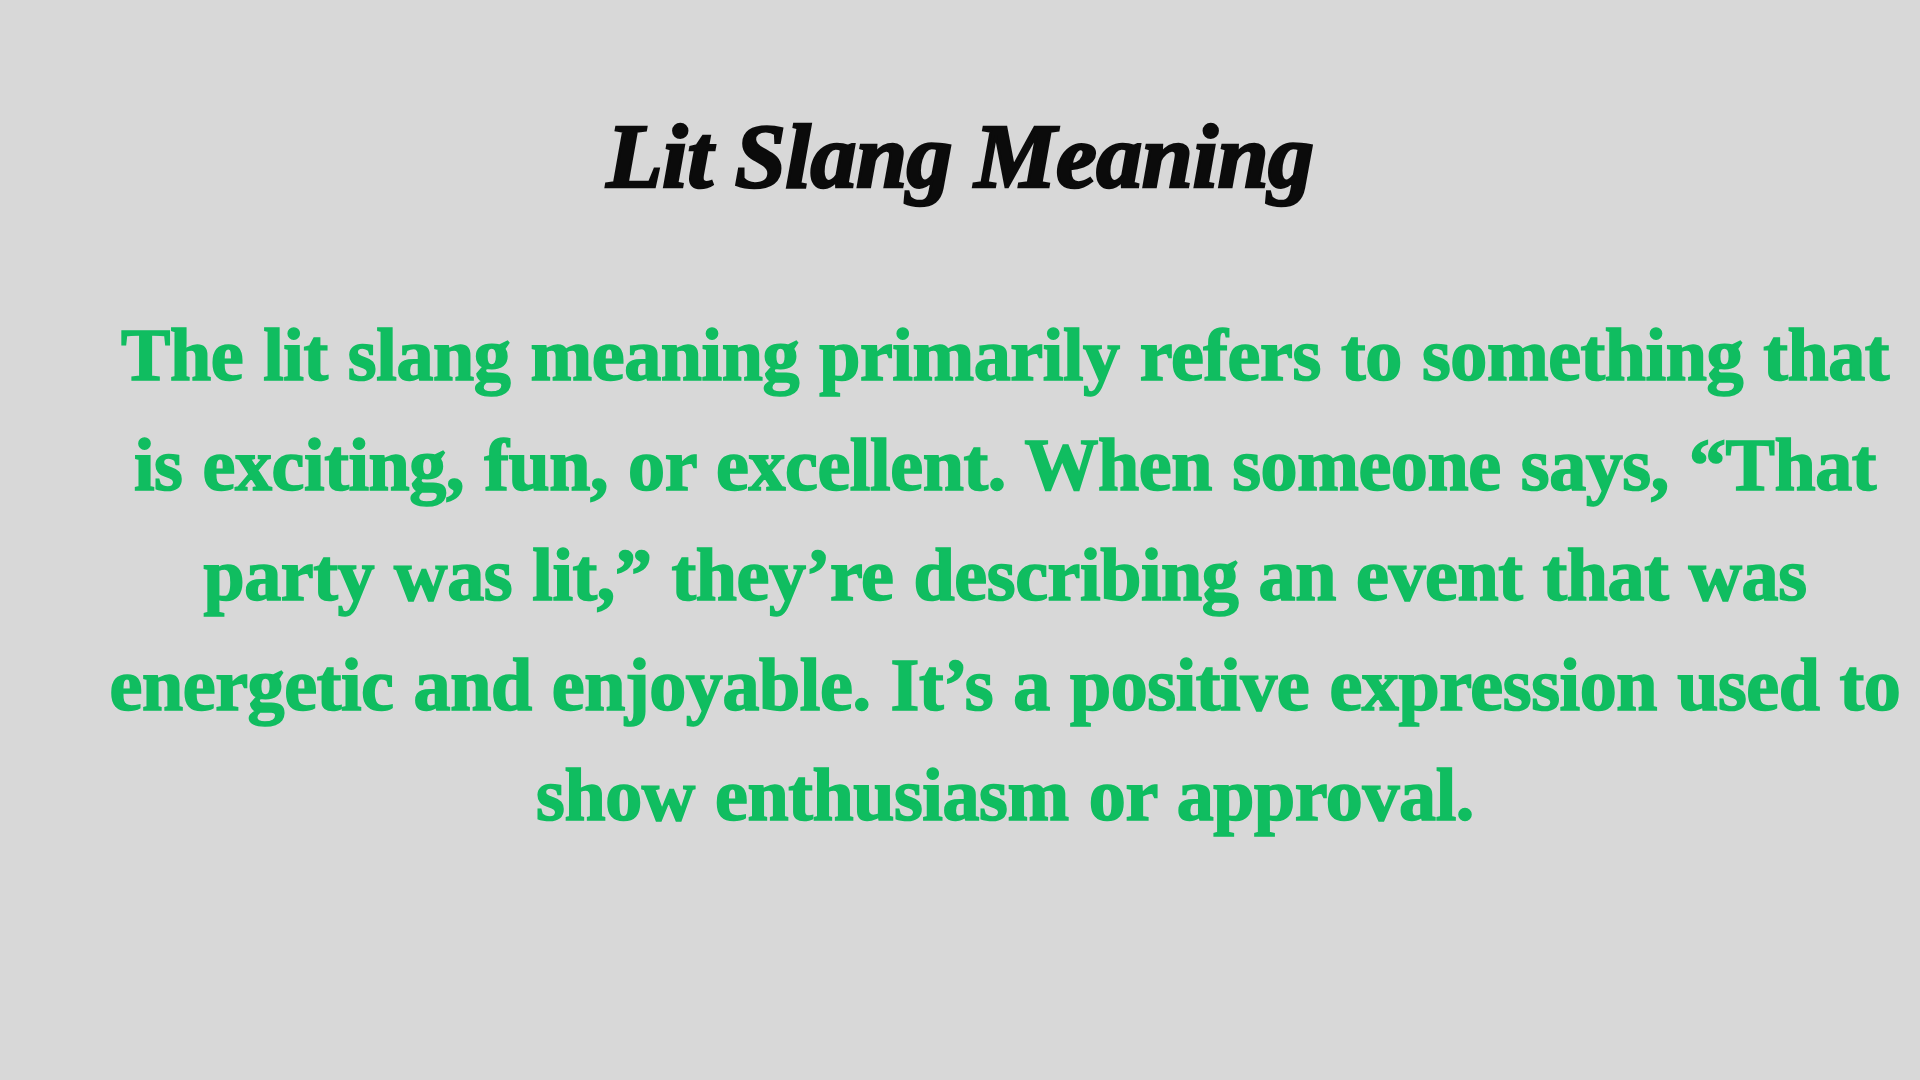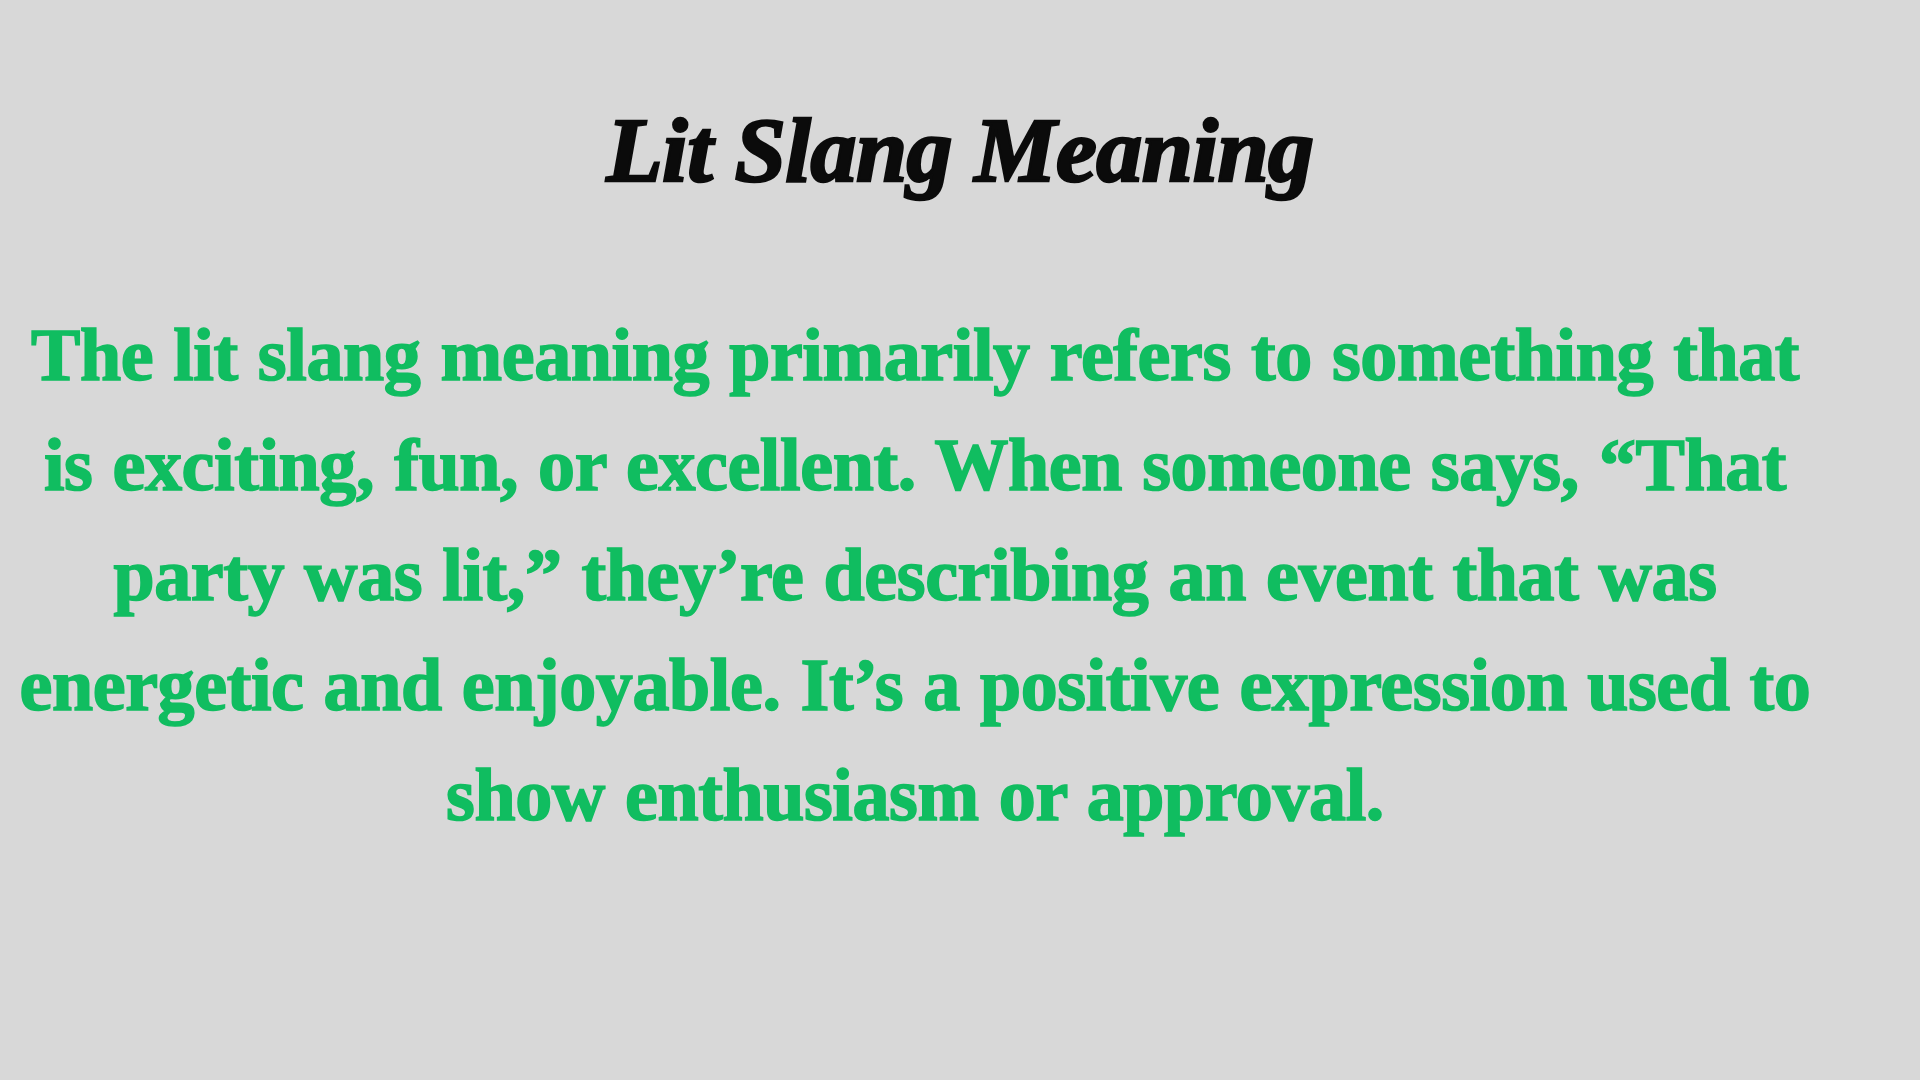--- a/index.html
+++ b/index.html
@@ -21,21 +21,21 @@
     height: 1080px;
     background: #d8d8d8;
     box-sizing: border-box;
     display: flex;
     flex-direction: column;
     align-items: center;
   }
 
   
   .title {
-    margin: 8px;
+    margin: 14px;
     padding: 0;
     position: absolute;
     top: 96px;
     left: 0;
     right: 0;
     text-align: center;
     color: #0b0b0b;
     font-family: "Liberation Serif", "DejaVu Serif", serif;
     font-weight: 700;
     font-style: italic;
@@ -47,21 +47,21 @@
     white-space: nowrap;
   }
 
   
   .body-wrap {
     position: absolute;
     top: 300px;
     left: 0;
     right: 0;
     display: flex;
-    justify-content: flex-start;
+    justify-content: flex-end;
   }
 
   .body-text {
     margin: 0;
     padding: 0;
     width: 1830px;
     text-align: center;
     color: #10bd60;
     font-family: "Liberation Serif", "DejaVu Serif", serif;
     font-weight: 700;

